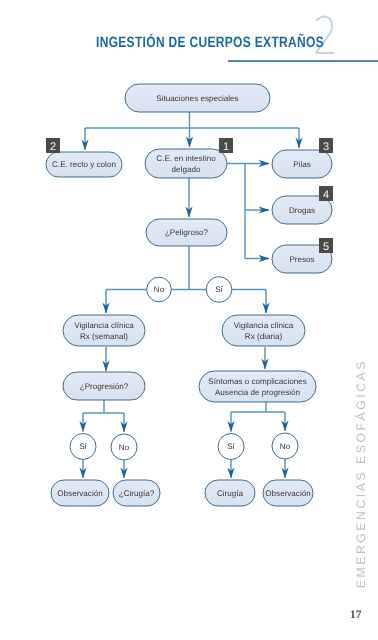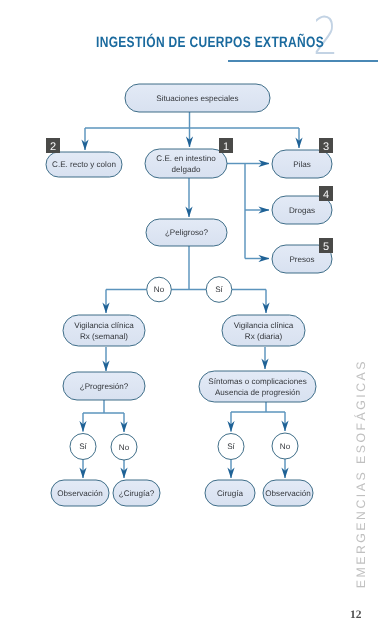--- a/index.html
+++ b/index.html
@@ -171,14 +171,14 @@
           <text x="230" y="495.83" text-anchor="middle" class="nodetext">Cirugía</text>
         </g>
         <g>
           <rect x="263" y="480" width="50" height="26" rx="13" ry="13" fill="url(#nodeGrad)" stroke="#2b5f7c" stroke-width="0.9"></rect>
           <text x="288" y="495.83" text-anchor="middle" class="nodetext">Observación</text>
         </g>
       </g>
   </svg>
 
   <div id="sidetext" style="color: rgb(192, 192, 192);">EMERGENCIAS ESOFÁGICAS</div>
-  <div id="pagenum" style="color: rgb(77, 77, 77);">12</div>
+  <div id="pagenum" style="color: rgb(77, 77, 77);">17</div>
 </div>
 
 </body></html>

